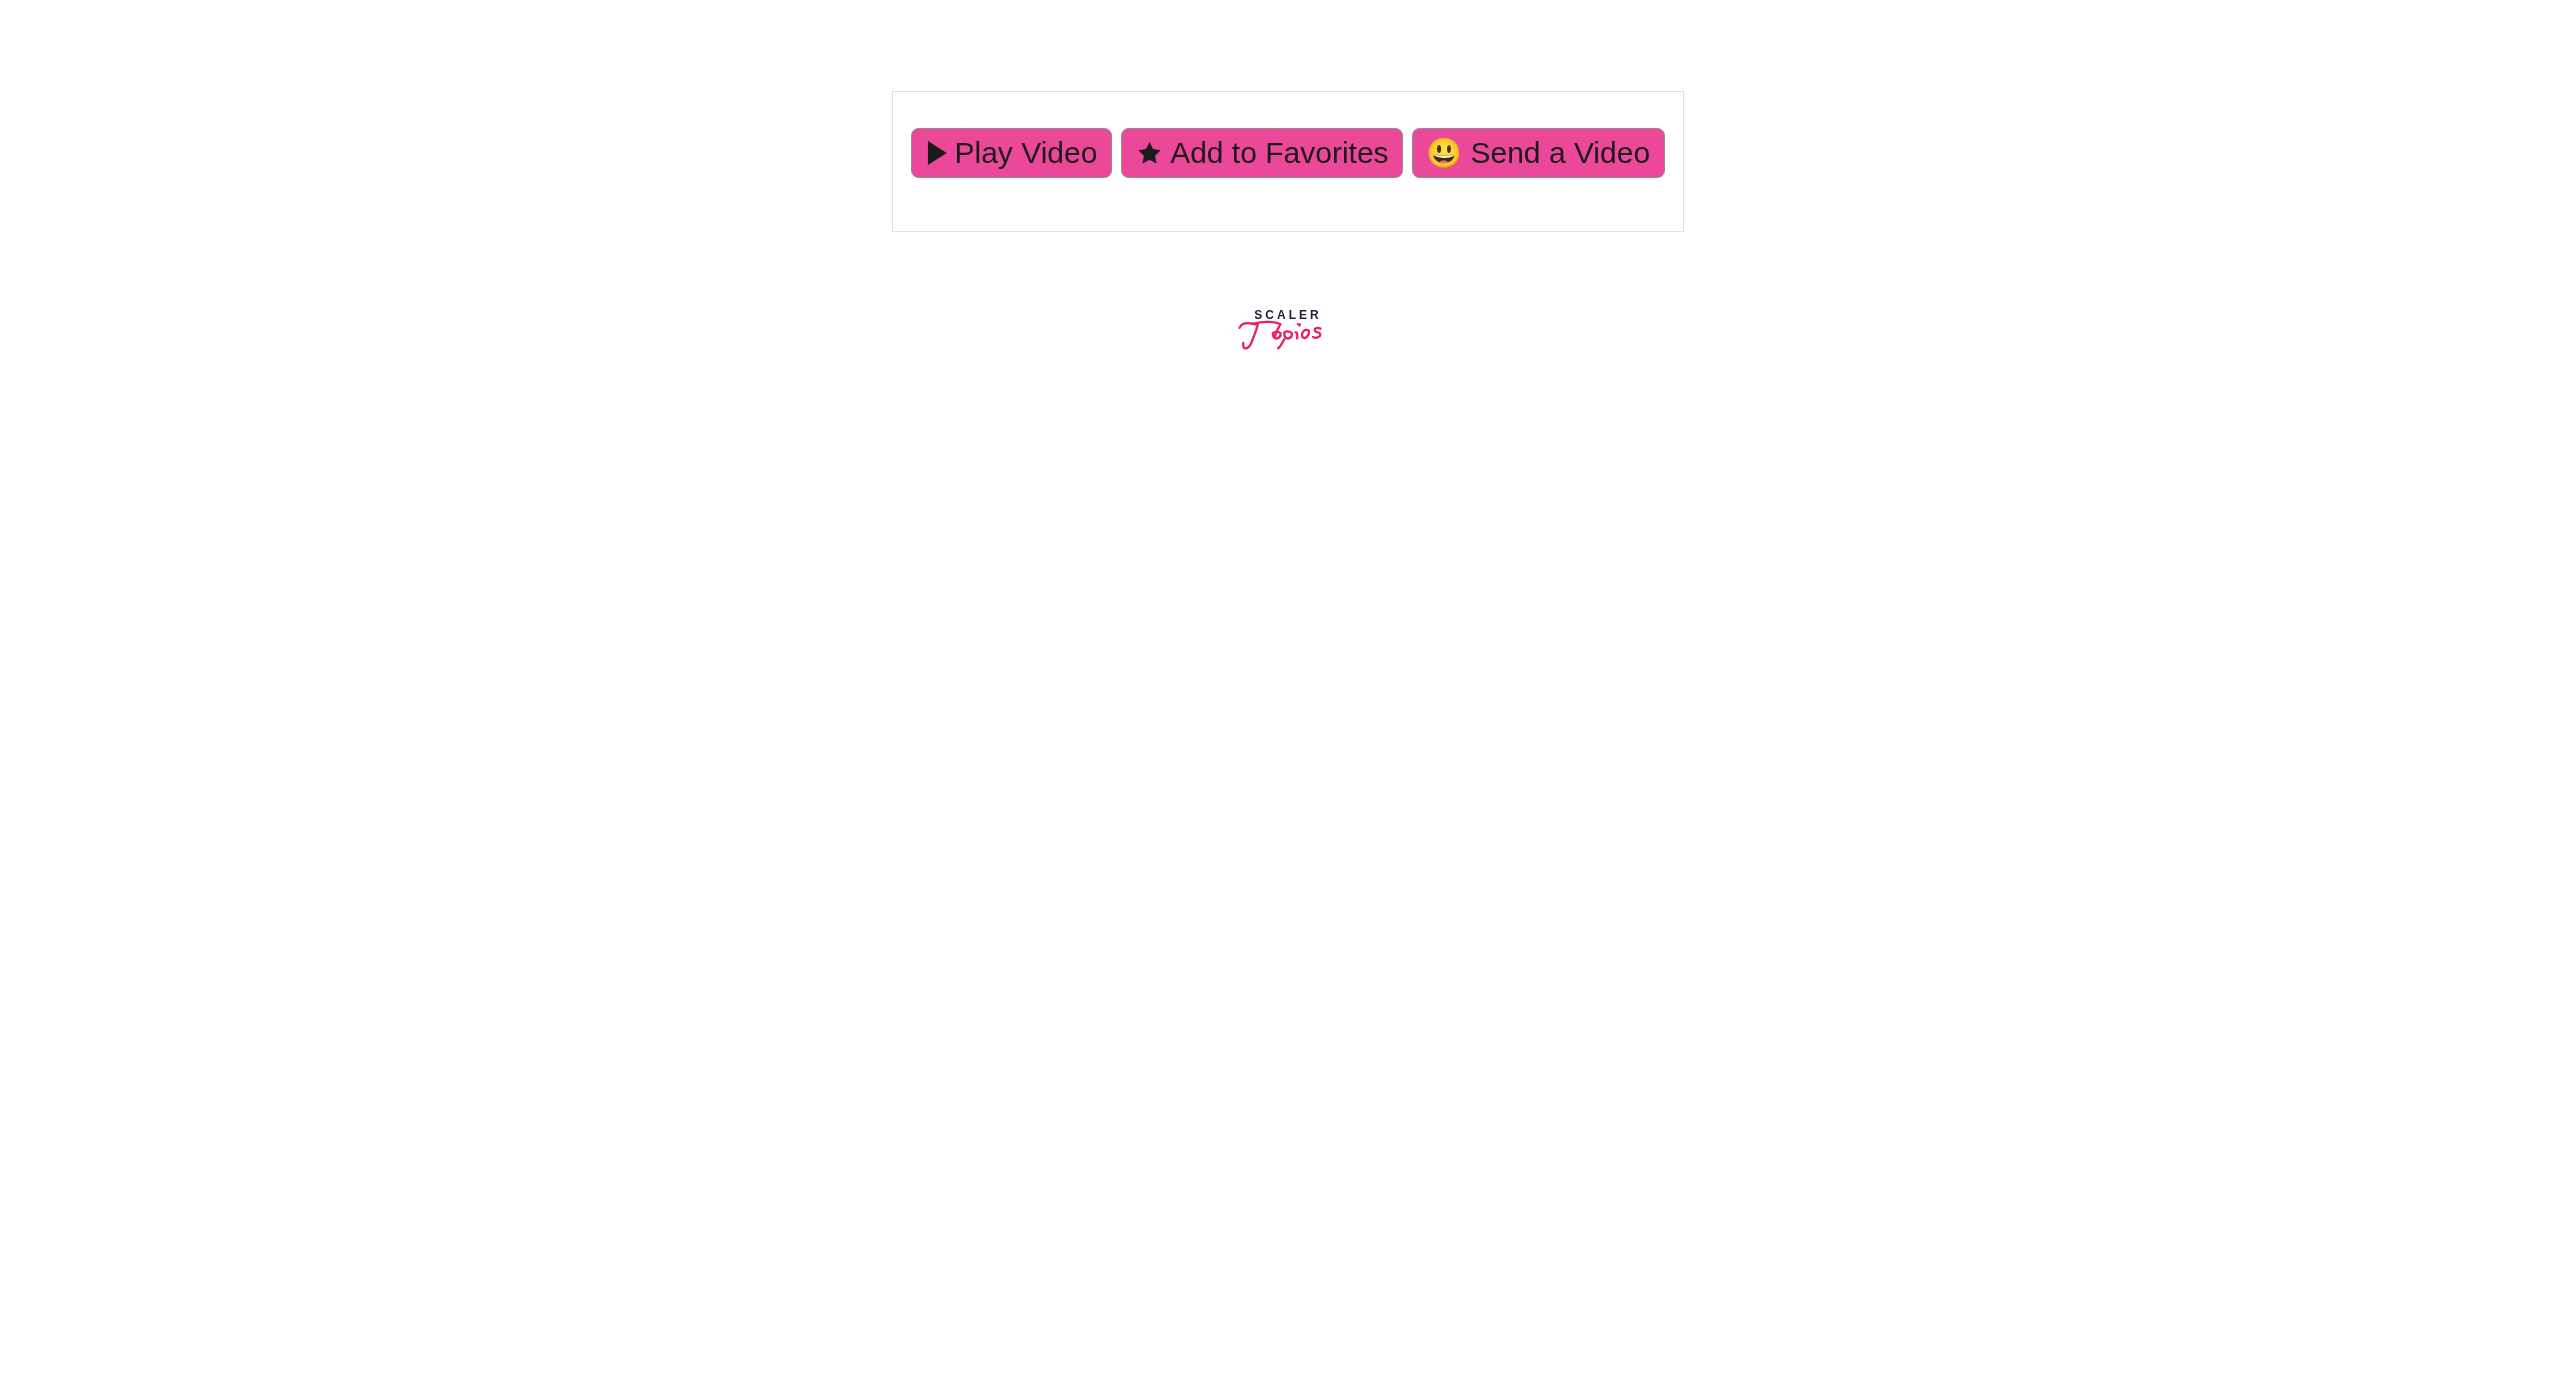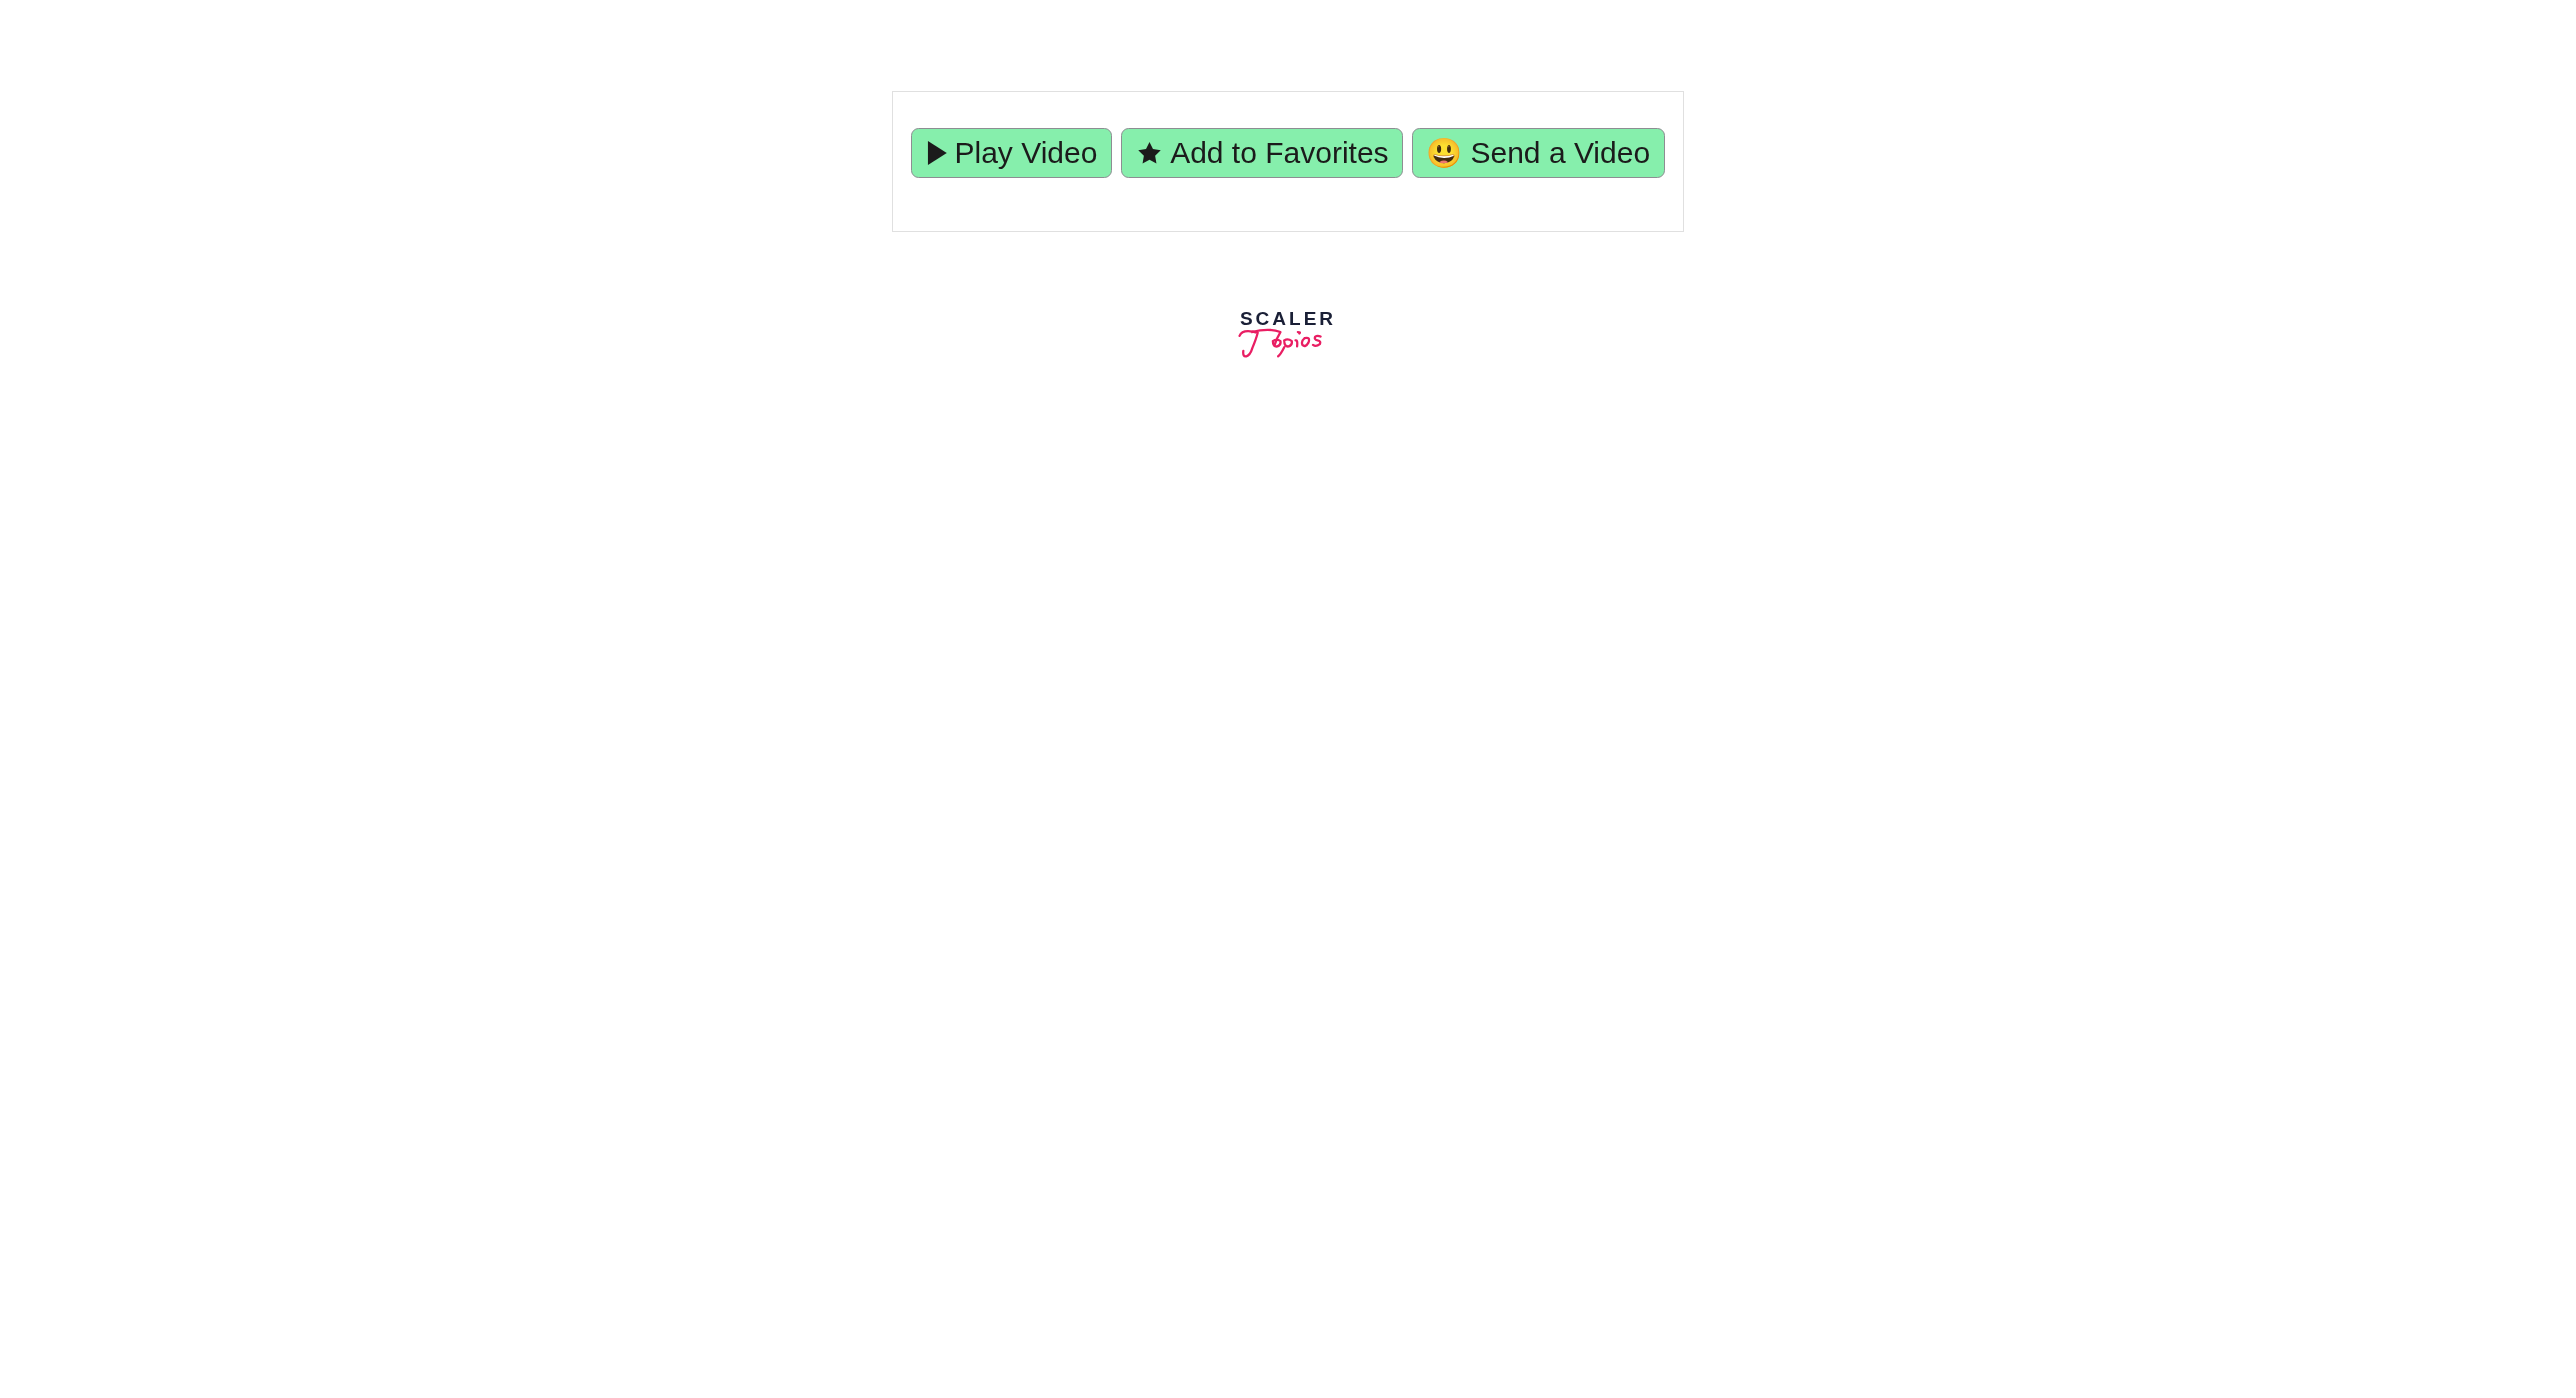--- a/index.html
+++ b/index.html
@@ -20,21 +20,21 @@
     .container {
       border: 0.8px solid #e0e0e0;
       padding: 36px 18px 53px 18px;
       margin-top: 91px;
       display: flex;
       flex-direction: row;
       gap: 9px;
       align-items: center;
     }
     .btn {
-      background: #86efac;
+      background: #ec4899;
       border: 1.1px solid #8d8d92;
       border-radius: 7.6px;
       padding: 6px 13.6px;
       font-size: 30px;
       color: #1b1b1b;
       display: inline-flex;
       align-items: center;
       gap: 7.6px;
       line-height: 1.2;
       cursor: pointer;
@@ -61,21 +61,21 @@
     .logo-area {
       margin-top: 76px;
       display: flex;
       flex-direction: column;
       align-items: center;
       position: relative;
     }
     .logo-scaler {
       font-family: -apple-system, BlinkMacSystemFont, "Segoe UI", Helvetica, Arial, sans-serif;
       font-weight: 800;
-      font-size: 19px;
+      font-size: 12px;
       letter-spacing: 3px;
       color: #1a1f36;
     }
     .logo-topics {
       position: relative;
       top: -9px;
     }
     .logo-topics svg {
       width: 106px;
       height: 41px;

